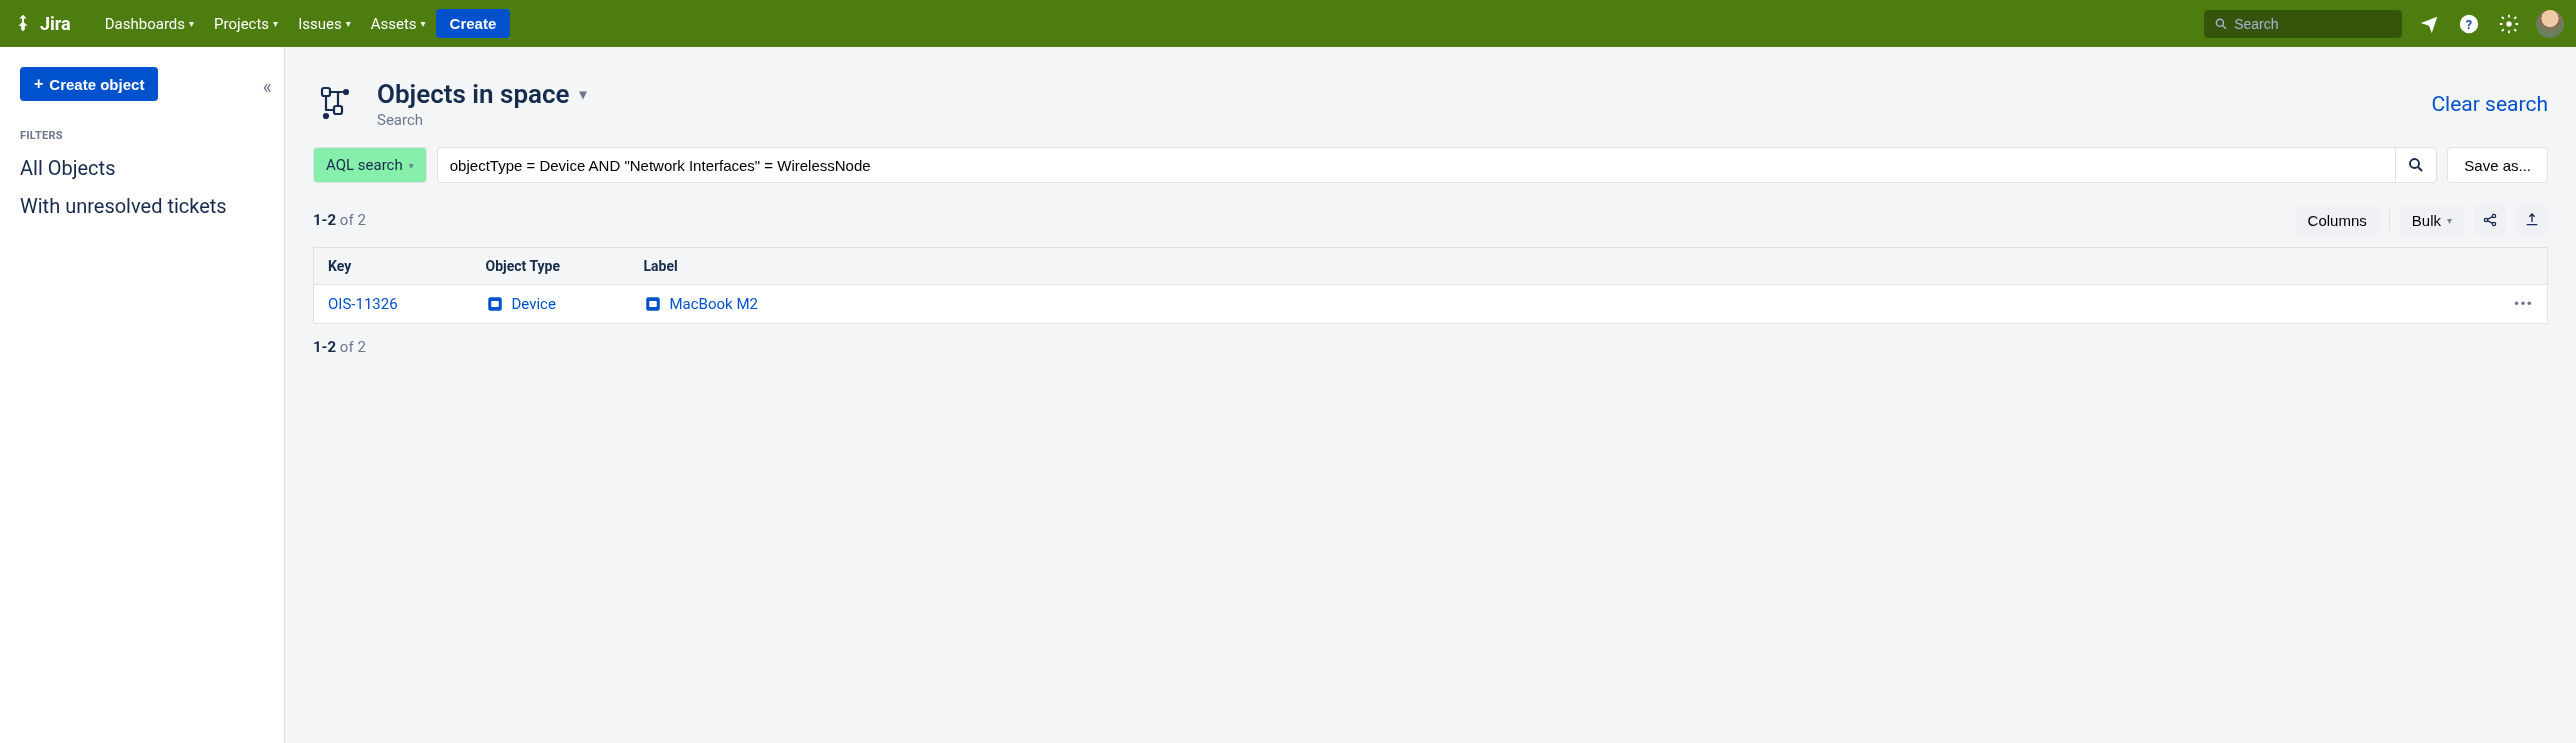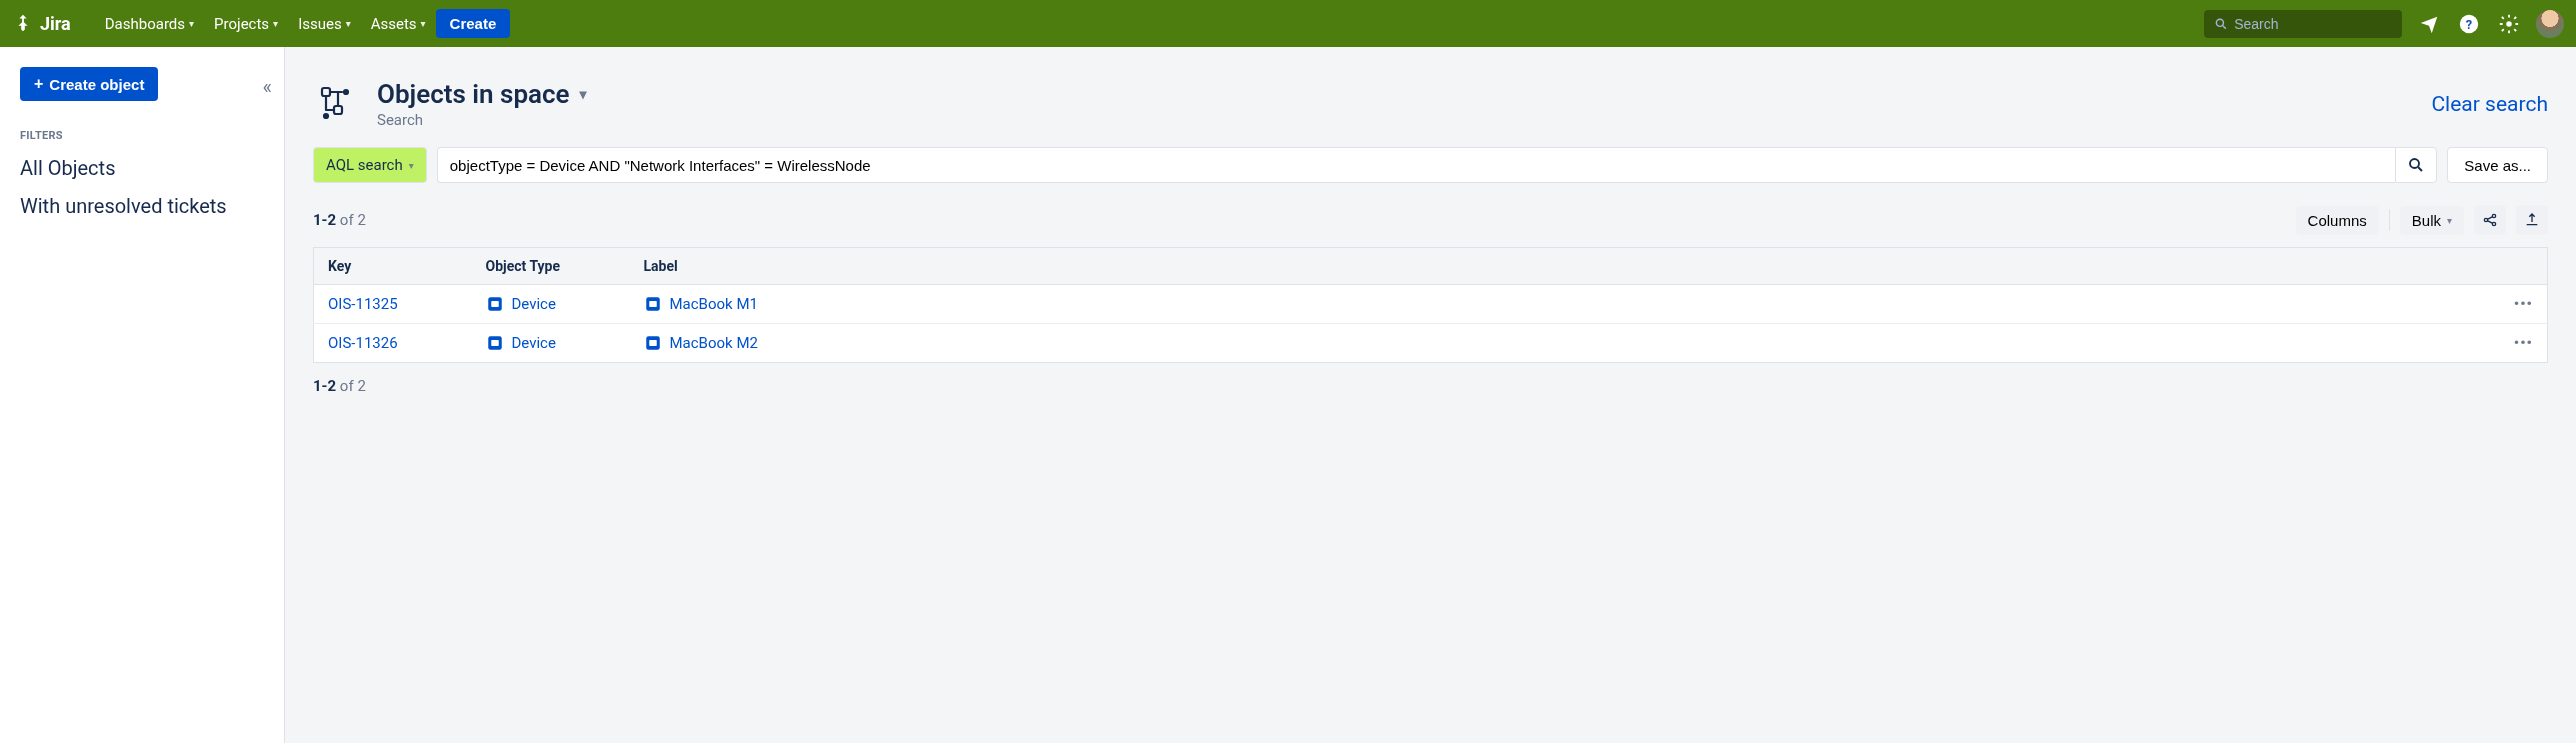--- a/index.html
+++ b/index.html
@@ -40,21 +40,21 @@
   .page-head { display:flex; align-items:center; gap:18px; }
   .page-icon { width:46px; height:46px; display:flex; align-items:center; justify-content:center; }
   .page-icon svg { width:40px; height:40px; stroke:#172B4D; stroke-width:2.2; fill:none; stroke-linecap:round; stroke-linejoin:round; }
   .page-titles { display:flex; flex-direction:column; }
   .page-title { font-size:26px; font-weight:600; display:flex; align-items:center; gap:10px; }
   .page-title .chevd { font-size:14px; color:#6B778C; }
   .page-sub { color:#6B778C; font-size:15px; margin-top:2px; }
   .clear-search { margin-left:auto; color:#0052CC; font-size:21px; cursor:pointer; }
 
   .query-row { display:flex; gap:10px; margin-top:18px; align-items:stretch; }
-  .aql-btn { background:#bef264; border:1px solid #dfe1e6; border-radius:4px; padding:8px 12px; display:flex; align-items:center; gap:6px; cursor:pointer; font-size:15px; }
+  .aql-btn { background:#86efac; border:1px solid #dfe1e6; border-radius:4px; padding:8px 12px; display:flex; align-items:center; gap:6px; cursor:pointer; font-size:15px; }
   .query-input-wrap { flex:1; display:flex; }
   .query-input { flex:1; background:#fff; border:1px solid #dfe1e6; border-right:none; border-radius:4px 0 0 4px; padding:8px 12px; font-size:15px; outline:none; }
   .query-search-btn { background:#fff; border:1px solid #dfe1e6; border-radius:0 4px 4px 0; width:42px; display:flex; align-items:center; justify-content:center; cursor:pointer; }
   .save-btn { background:#fff; border:1px solid #dfe1e6; border-radius:4px; padding:8px 16px; cursor:pointer; font-size:15px; }
 
   .results-bar { display:flex; align-items:center; margin-top:22px; }
   .count { color:#6B778C; font-size:15px; }
   .count b { color:#172B4D; font-weight:700; }
   .results-actions { margin-left:auto; display:flex; align-items:center; gap:10px; }
   .sec-btn { background:#f0f1f4; border:none; border-radius:4px; padding:6px 12px; display:flex; align-items:center; gap:6px; cursor:pointer; font-size:15px; }
@@ -215,42 +215,20 @@
     <table>
       <thead>
         <tr>
           <th style="width:158px;">Key</th>
           <th style="width:158px;">Object Type</th>
           <th>Label</th>
           <th style="width:40px;"></th>
         </tr>
       </thead>
       <tbody>
-        <tr>
-          <td><a class="link">OIS-11325</a></td>
-          <td>
-              <div class="otype">
-                <svg class="otype-icon" viewBox="0 0 24 24">
-                  <rect x="3" y="3" width="18" height="18" rx="3" fill="#0052CC"></rect>
-                  <rect x="7" y="8" width="10" height="8" rx="1" fill="#fff"></rect>
-                </svg>
-                <span>Device</span>
-              </div>
-            </td>
-          <td>
-              <div class="otype">
-                <svg class="otype-icon" viewBox="0 0 24 24">
-                  <rect x="3" y="3" width="18" height="18" rx="3" fill="#0052CC"></rect>
-                  <rect x="7" y="8" width="10" height="8" rx="1" fill="#fff"></rect>
-                </svg>
-                <span>MacBook M1</span>
-              </div>
-            </td>
-          <td class="row-actions">•••</td>
-        </tr>
         <tr>
           <td><a class="link">OIS-11326</a></td>
           <td>
               <div class="otype">
                 <svg class="otype-icon" viewBox="0 0 24 24">
                   <rect x="3" y="3" width="18" height="18" rx="3" fill="#0052CC"></rect>
                   <rect x="7" y="8" width="10" height="8" rx="1" fill="#fff"></rect>
                 </svg>
                 <span>Device</span>
               </div>

